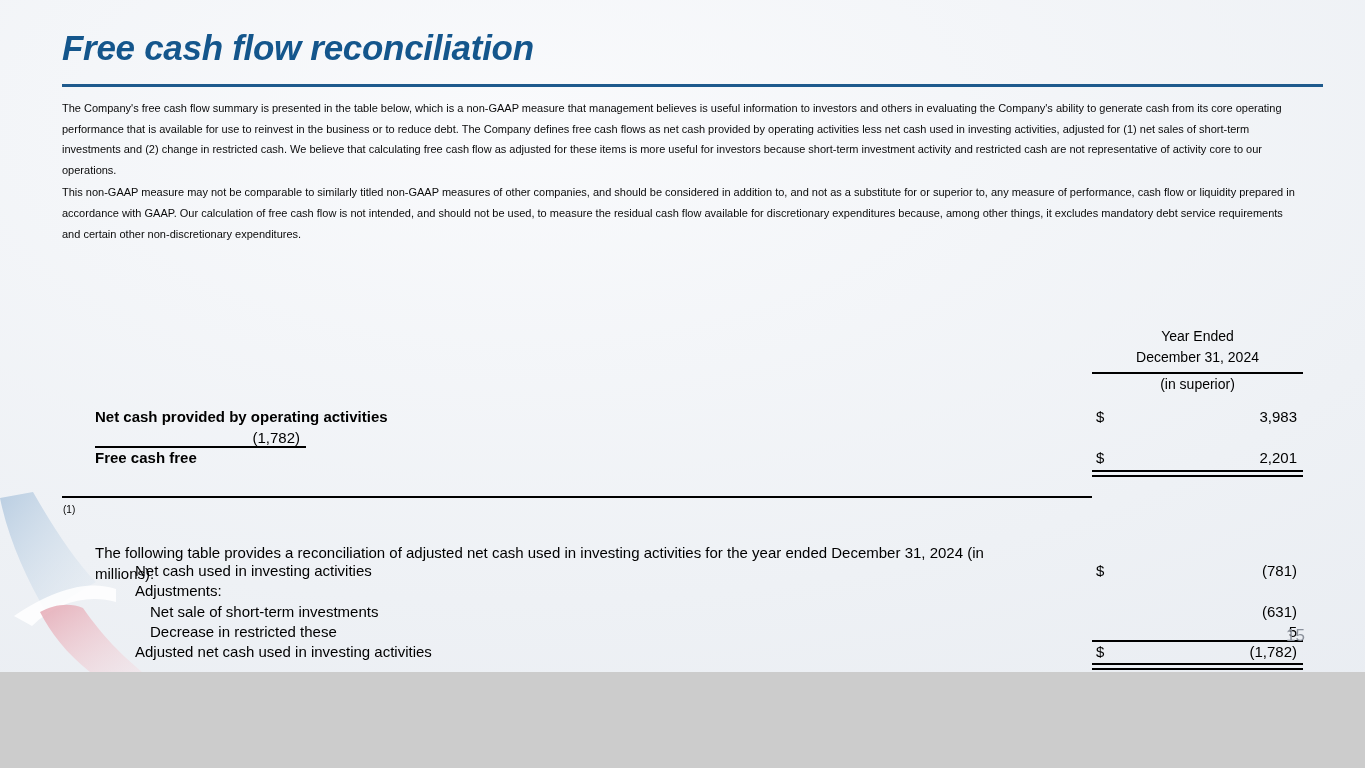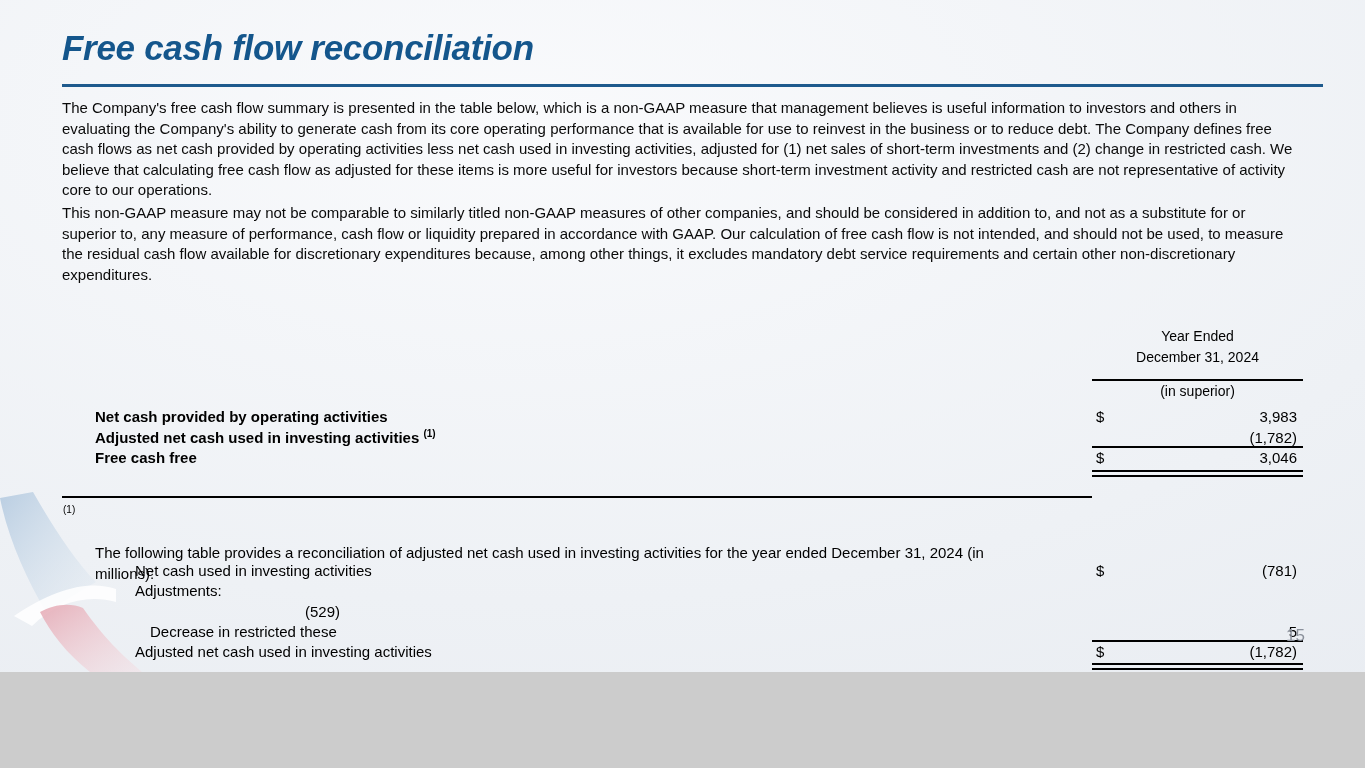--- a/index.html
+++ b/index.html
@@ -7,25 +7,25 @@
     position:relative;width:1365px;height:672px;overflow:hidden;
     background:radial-gradient(130% 130% at 38% 18%, #f9fafc 0%, #eef1f5 55%, #e6eaf0 100%);
     font-family:"Liberation Sans", sans-serif;color:#000;
   }
   .watermark{position:absolute;left:0;bottom:0;width:160px;height:180px;pointer-events:none;}
   .page-title{
     position:absolute;left:62px;top:28px;font-size:35px;font-weight:bold;font-style:italic;
     color:#14568c;letter-spacing:-0.3px;white-space:nowrap;
   }
   .title-rule{position:absolute;left:62px;top:84px;width:1261px;height:3px;background:#1e5a8d;}
-  .intro{position:absolute;left:62px;top:98px;width:1241px;font-size:15px;line-height:20.6px;color:#0a0a0a;}
+  .intro{position:absolute;left:62px;top:98px;width:1241px;font-size:11px;line-height:20.6px;color:#0a0a0a;}
   .intro p{margin:0 0 2px 0;}
 
   .t1-header{position:absolute;left:1092px;top:326px;width:211px;text-align:center;font-size:14px;line-height:20.5px;}
-  .t1-header .underlined{border-bottom:2px solid #000;padding-bottom:12px;}
+  .t1-header .underlined{border-bottom:2px solid #000;padding-bottom:5px;}
 
   .fin-table{position:absolute;left:95px;width:1208px;font-size:15px;}
   #t1{top:407px;}
   #t2{top:561px;}
   .frow{display:flex;align-items:flex-end;height:20.5px;line-height:20.5px;}
   #t2 .frow{height:20.3px;line-height:20.3px;margin-left:40px;}
   .flabel{flex:1;}
   #t1 .flabel{font-weight:bold;}
   .flabel sup{font-size:10px;line-height:0;}
   .indent1{padding-left:15px;}
@@ -77,34 +77,30 @@
 
   <div class="fin-table" id="t1">
     <div class="frow">
       <div class="flabel">Net cash provided by operating activities</div>
       <div class="famt">
         <span>$</span>
         <span>3,983</span>
       </div>
     </div>
     <div class="frow">
-      <div class="flabel">
-        <span>Adjusted net cash used in investing activities</span>
-        <sup>(1)</sup>
-      </div>
       <div class="famt u1">
         <span></span>
         <span>(1,782)</span>
       </div>
     </div>
     <div class="frow">
       <div class="flabel">Free cash free</div>
       <div class="famt">
         <span>$</span>
-        <span>3,046</span>
+        <span>2,201</span>
       </div>
     </div>
     <div class="rule-double"></div>
   </div>
 
   <div class="fn-sep"></div>
   <div class="footnote">
     <sup class="fn-marker">(1)</sup>
     <div class="fn-text">The following table provides a reconciliation of adjusted net cash used in investing activities for the year ended December 31, 2024 (in millions):</div>
   </div>
@@ -118,23 +114,24 @@
       </div>
     </div>
     <div class="frow">
       <div class="flabel">Adjustments:</div>
       <div class="famt">
         <span></span>
         <span></span>
       </div>
     </div>
     <div class="frow">
+      <div class="flabel indent1">Net sale of short-term investments</div>
       <div class="famt">
         <span></span>
-        <span>(529)</span>
+        <span>(631)</span>
       </div>
     </div>
     <div class="frow">
       <div class="flabel indent1">Decrease in restricted these</div>
       <div class="famt u1">
         <span></span>
         <span>5</span>
       </div>
     </div>
     <div class="frow">

